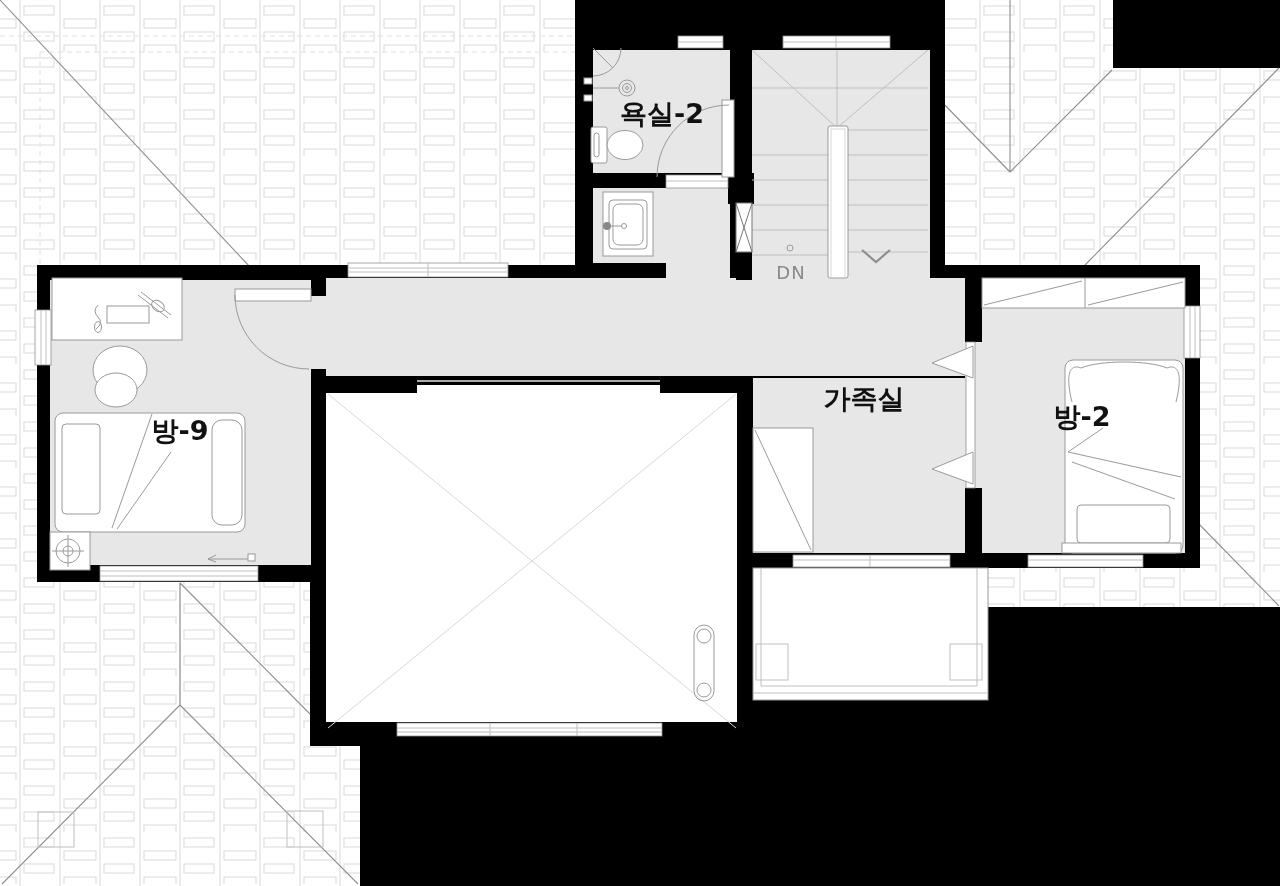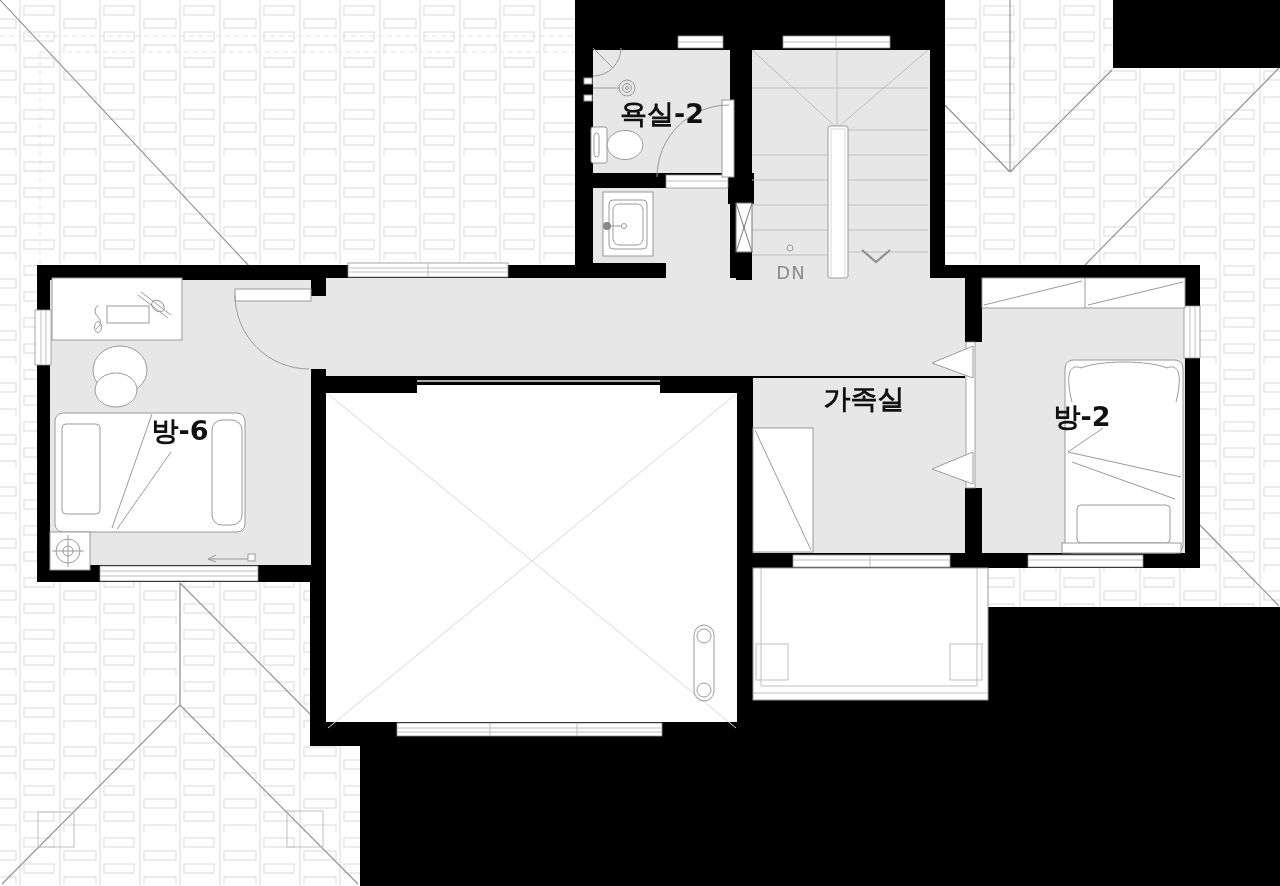--- a/index.html
+++ b/index.html
@@ -301,18 +301,18 @@
 
   <g>
     <rect x="753" y="568" width="235" height="132" fill="#ffffff" stroke="#999999"></rect>
     <path class="lt" d="M761 568 L761 686 L977 686 L977 568 M753 693 L988 693"></path>
     <rect class="lt" x="756" y="644" width="32" height="36" fill="none"></rect>
     <rect class="lt" x="950" y="644" width="32" height="36" fill="none"></rect>
   </g>
 </svg>
 
   <div class="room-label" style="left:662px;top:114px;">욕실-2</div>
-  <div class="room-label" style="left:180px;top:431px;">방-6</div>
+  <div class="room-label" style="left:180px;top:431px;">방-9</div>
   <div class="room-label" style="left:864px;top:399px;">가족실</div>
   <div class="room-label" style="left:1082px;top:417px;">방-2</div>
   <div class="dn-label" style="left:791px;top:272px;">DN</div>
 
 </div>
 
 </body></html>

